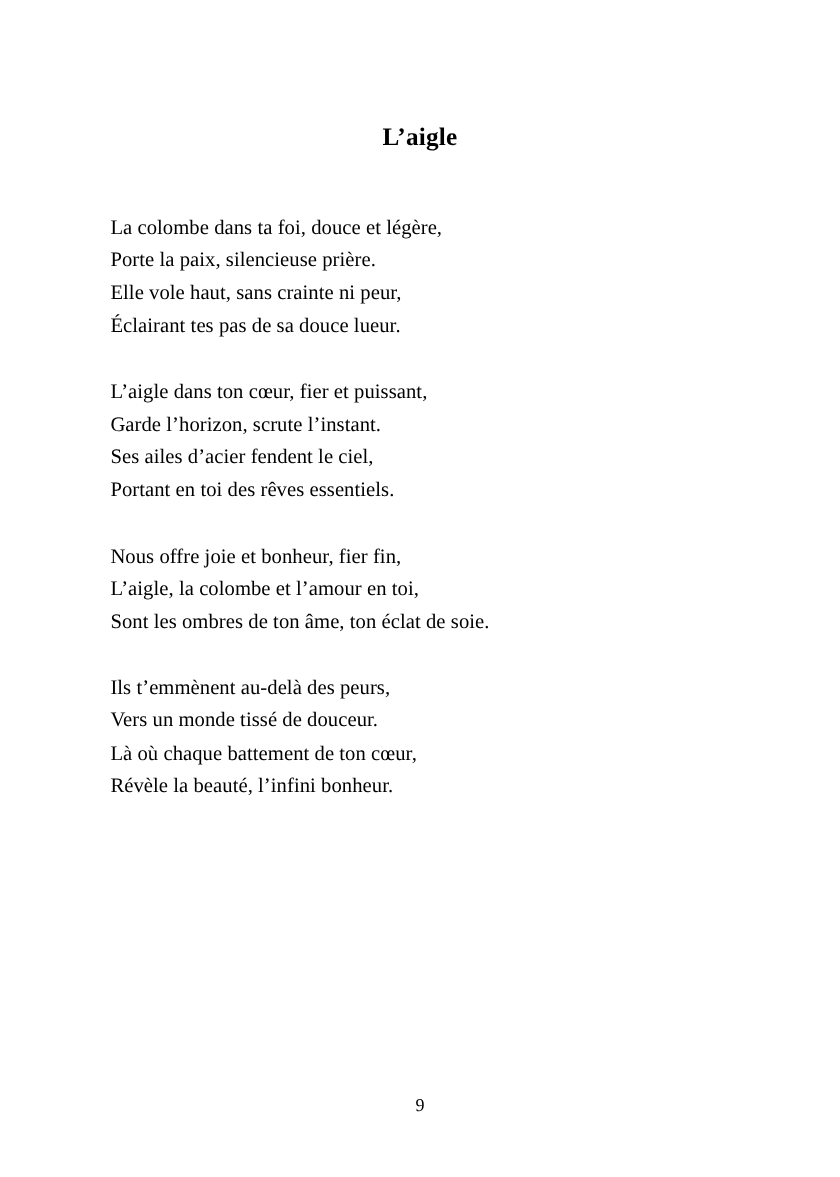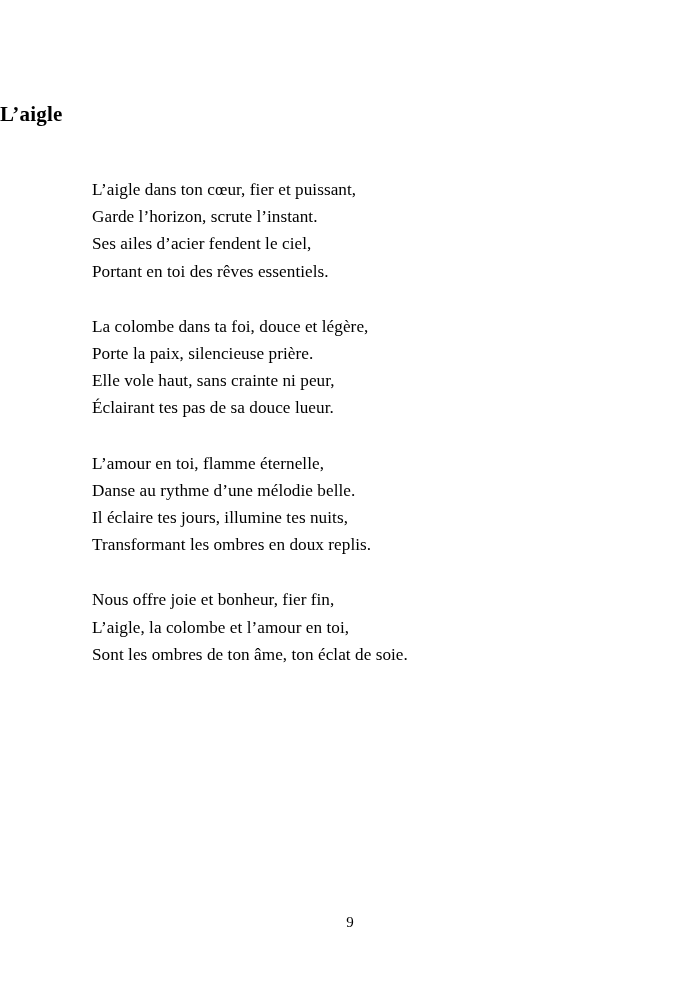--- a/index.html
+++ b/index.html
@@ -21,20 +21,21 @@
     width: 700px;
     height: 981px;
     background: #ffffff;
     overflow: hidden;
   }
   .poem-title {
     position: absolute;
     top: 86px;
     left: 0;
     width: 700px;
+    text-align: center;
     font-size: 21px;
     font-weight: bold;
     letter-spacing: 0.2px;
     line-height: 28px;
   }
   .poem-body {
     position: absolute;
     top: 176px;
     left: 92px;
     width: 520px;
@@ -65,44 +66,44 @@
 </head>
 <body>
 
 <div class="page">
 
   <h1 class="poem-title">L’aigle</h1>
 
   <div class="poem-body">
 
     <div class="stanza">
-      <div class="verse-line">L’aigle dans ton cœur, fier et puissant,</div>
-      <div class="verse-line">Garde l’horizon, scrute l’instant.</div>
-      <div class="verse-line">Ses ailes d’acier fendent le ciel,</div>
-      <div class="verse-line">Portant en toi des rêves essentiels.</div>
-    </div>
-
-    <div class="stanza">
       <div class="verse-line">La colombe dans ta foi, douce et légère,</div>
       <div class="verse-line">Porte la paix, silencieuse prière.</div>
       <div class="verse-line">Elle vole haut, sans crainte ni peur,</div>
       <div class="verse-line">Éclairant tes pas de sa douce lueur.</div>
     </div>
 
     <div class="stanza">
-      <div class="verse-line">L’amour en toi, flamme éternelle,</div>
-      <div class="verse-line">Danse au rythme d’une mélodie belle.</div>
-      <div class="verse-line">Il éclaire tes jours, illumine tes nuits,</div>
-      <div class="verse-line">Transformant les ombres en doux replis.</div>
+      <div class="verse-line">L’aigle dans ton cœur, fier et puissant,</div>
+      <div class="verse-line">Garde l’horizon, scrute l’instant.</div>
+      <div class="verse-line">Ses ailes d’acier fendent le ciel,</div>
+      <div class="verse-line">Portant en toi des rêves essentiels.</div>
     </div>
+
 
     <div class="stanza">
       <div class="verse-line">Nous offre joie et bonheur, fier fin,</div>
       <div class="verse-line">L’aigle, la colombe et l’amour en toi,</div>
       <div class="verse-line">Sont les ombres de ton âme, ton éclat de soie.</div>
     </div>
 
+    <div class="stanza">
+      <div class="verse-line">Ils t’emmènent au-delà des peurs,</div>
+      <div class="verse-line">Vers un monde tissé de douceur.</div>
+      <div class="verse-line">Là où chaque battement de ton cœur,</div>
+      <div class="verse-line">Révèle la beauté, l’infini bonheur.</div>
+    </div>
 
   </div>
 
   <div class="page-number">9</div>
 
 </div>
 
 </body></html>

